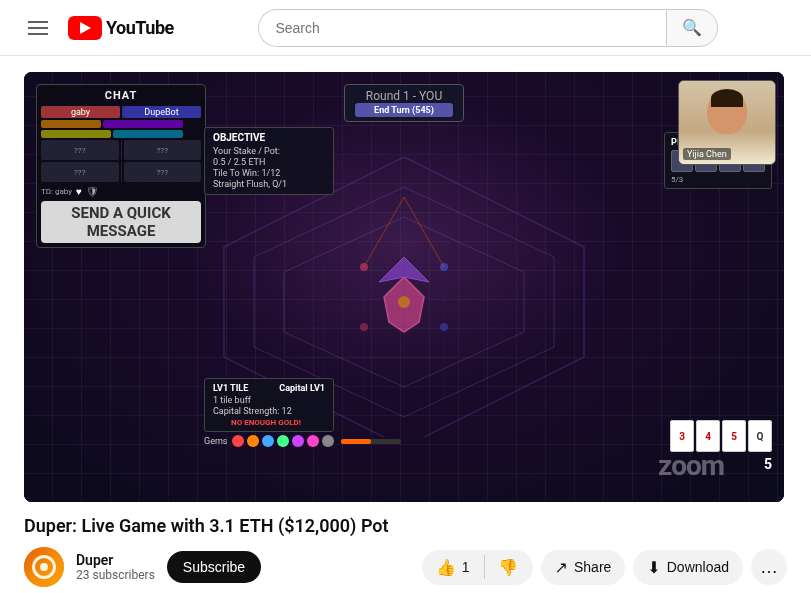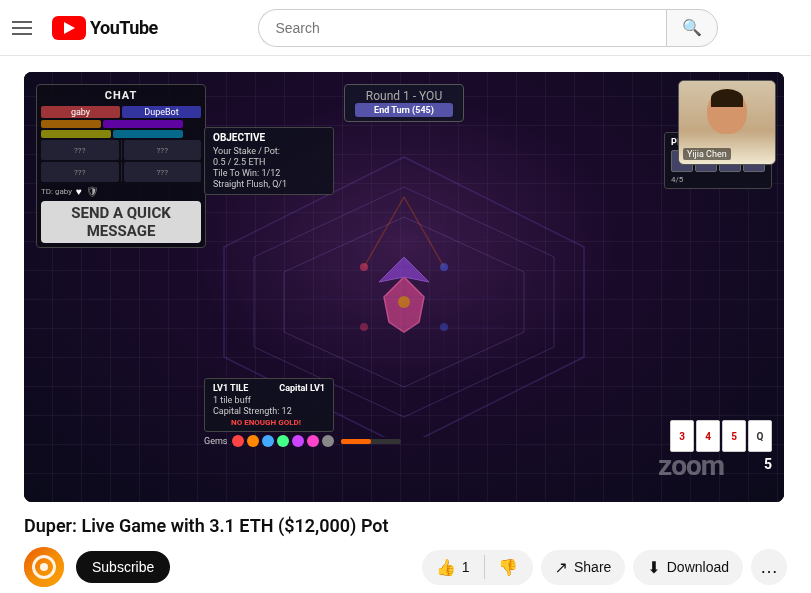--- a/index.html
+++ b/index.html
@@ -10,21 +10,21 @@
       height: 593px;
       overflow: hidden;
       font-size: 14px;
       color: #0f0f0f;
     }
 
     
     .header {
       display: flex;
       align-items: center;
-      padding: 0 8px;
+      padding: 0 24px;
       height: 56px;
       border-bottom: 1px solid #e5e5e5;
       gap: 16px;
       background: #fff;
     }
     .header-left {
       display: flex;
       align-items: center;
       gap: 16px;
     }
@@ -724,21 +724,21 @@
       </div>
 
       <div class="production-panel">
         <div class="prod-title">PRODUCTION</div>
         <div class="prod-icons">
           <div class="prod-icon"></div>
           <div class="prod-icon"></div>
           <div class="prod-icon"></div>
           <div class="prod-icon"></div>
         </div>
-        <div style="font-size:8px;color:#aaa;margin-top:3px;">4/5</div>
+        <div style="font-size:8px;color:#aaa;margin-top:3px;">5/3</div>
       </div>
 
       <div class="tile-panel">
         <div class="tile-header">
           <span>LV1 TILE</span>
           <span>Capital LV1</span>
         </div>
         <div class="tile-item">1 tile buff</div>
         <div class="tile-item">Capital Strength: 12</div>
         <div class="no-gold-warn">NO ENOUGH GOLD!</div>
@@ -786,20 +786,24 @@
   <div class="video-info">
     <div class="video-title">Duper: Live Game with 3.1 ETH ($12,000) Pot</div>
 
     <div class="channel-row">
       <div class="channel-left">
         <div class="channel-avatar">
           <div class="avatar-inner">
             <div class="avatar-symbol"></div>
           </div>
         </div>
+        <div class="channel-info">
+          <span class="channel-name">Duper</span>
+          <span class="channel-subs">23 subscribers</span>
+        </div>
         <button class="subscribe-btn">Subscribe</button>
       </div>
 
       <div class="action-buttons">
 
         <div class="action-group">
           <button class="action-btn">
             <span class="icon-thumb-up"></span>
             <span>1</span>
           </button>

